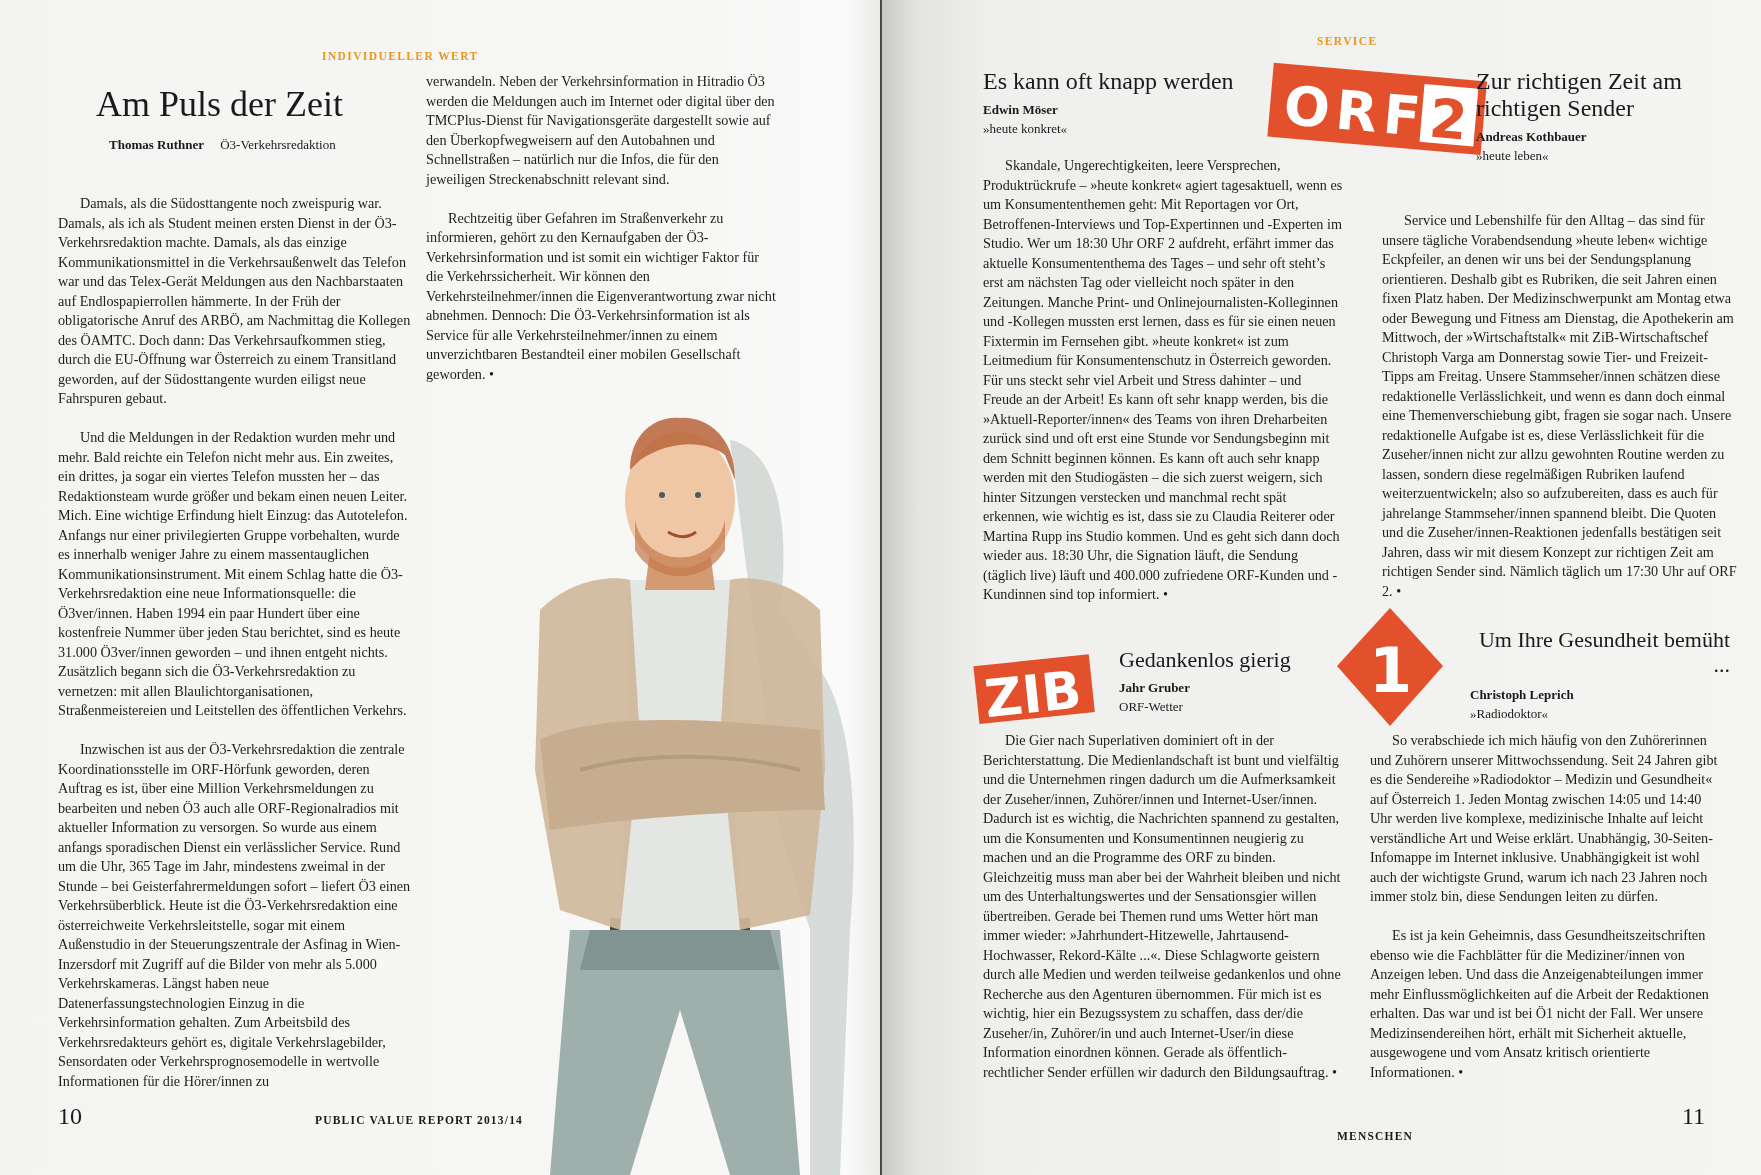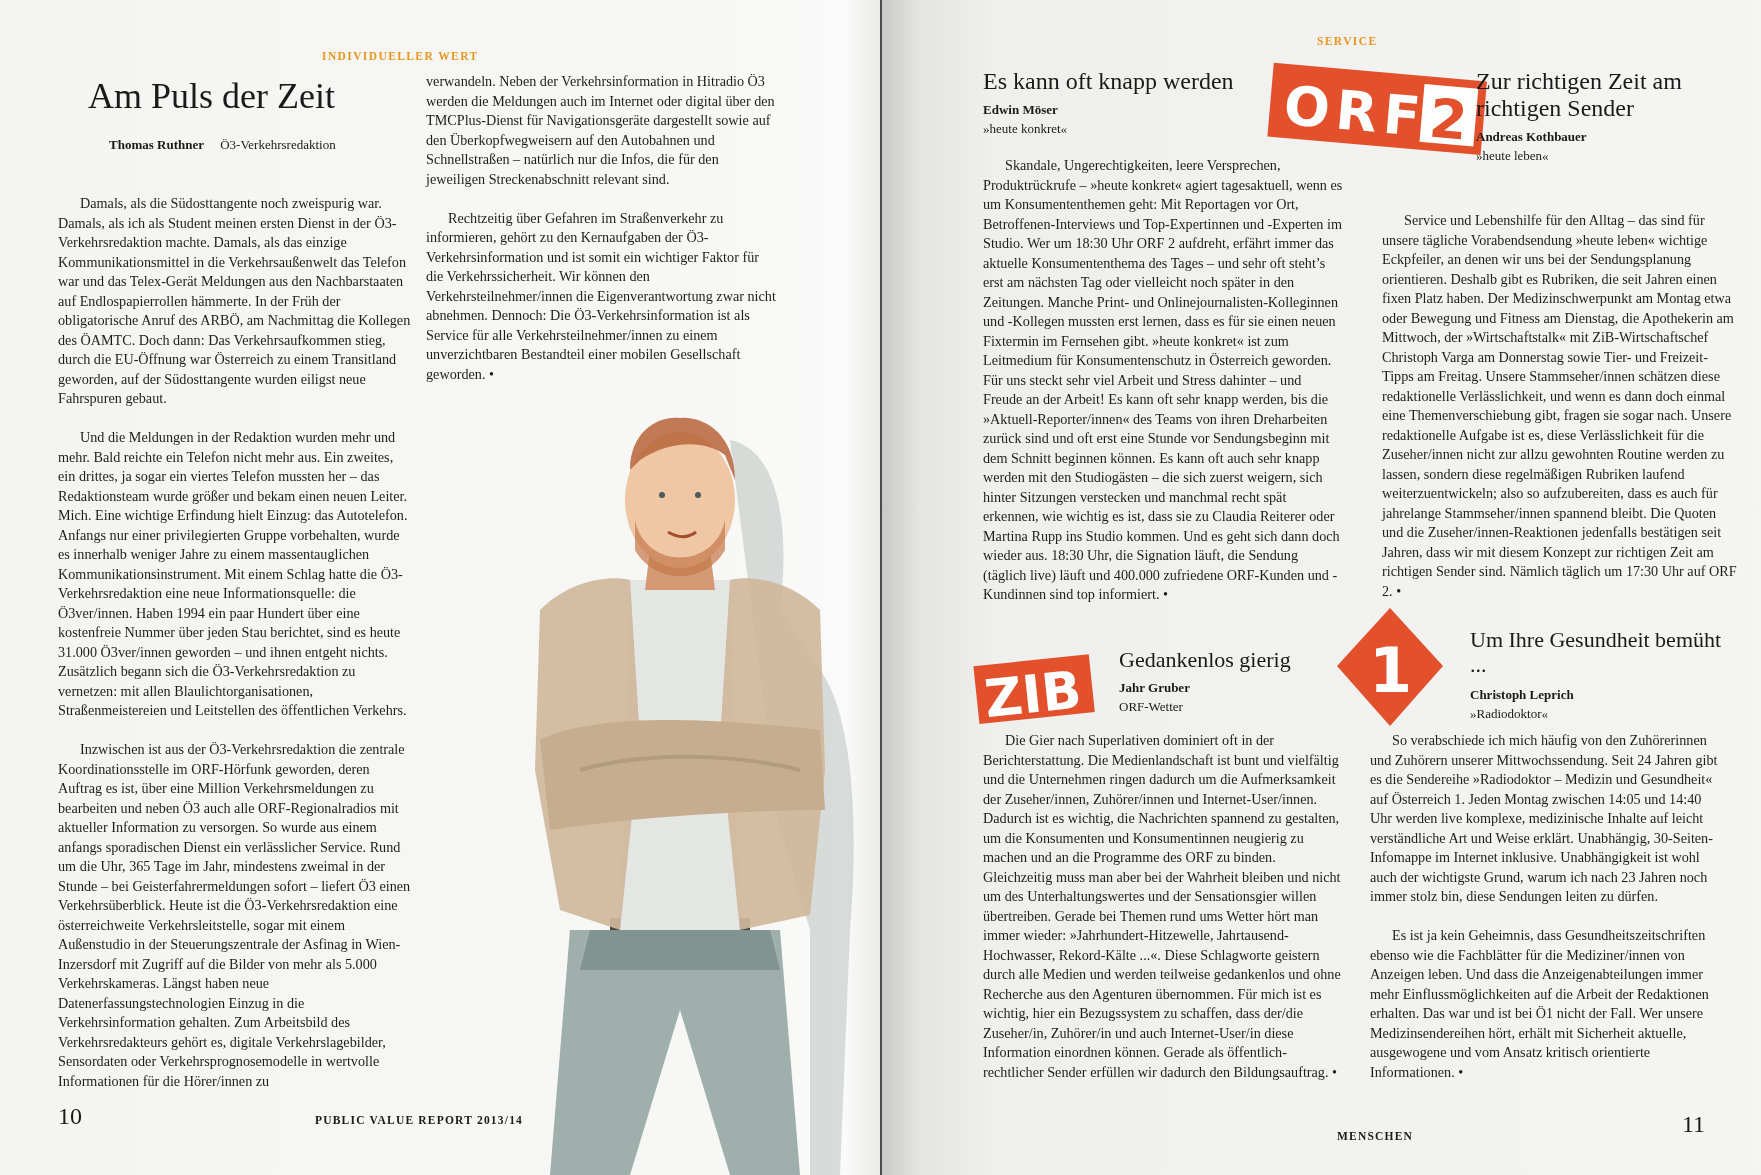--- a/index.html
+++ b/index.html
@@ -38,21 +38,21 @@
 
   .logo { position: absolute; }
   .illustration { position: absolute; left: 480px; top: 410px; width: 400px; height: 765px; }
 </style>
 </head>
 <body>
 
 <div class="page page-left">
   <div class="section-label" style="left:309px; top:50px;margin-left:13px;">INDIVIDUELLER WERT</div>
 
-  <h1 class="headline" style="left:88px; top:76px; font-size:36px; margin:0;">Am Puls der Zeit</h1>
+  <h1 class="headline" style="left:88px; top:76px; font-size:36px; margin:8px;">Am Puls der Zeit</h1>
   <div style="position:absolute; left:109px; top:134px;">
     <span class="byline-name">Thomas Ruthner</span>
     <span style="display:inline-block;width:6px"></span>
     <span class="byline-role">Ö3-Verkehrsredaktion</span>
   </div>
 
   <div class="col" style="left:58px; top:194px; width:354px;">
     <p>Damals, als die Südosttangente noch zweispurig war. Damals, als ich als Student meinen ersten Dienst in der Ö3-Verkehrsredaktion machte. Damals, als das einzige Kommunikationsmittel in die Verkehrsaußenwelt das Telefon war und das Telex-Gerät Meldungen aus den Nachbarstaaten auf Endlospapierrollen hämmerte. In der Früh der obligatorische Anruf des ARBÖ, am Nachmittag die Kollegen des ÖAMTC. Doch dann: Das Verkehrsaufkommen stieg, durch die EU-Öffnung war Österreich zu einem Transitland geworden, auf der Südosttangente wurden eiligst neue Fahrspuren gebaut.</p>
     <p>Und die Meldungen in der Redaktion wurden mehr und mehr. Bald reichte ein Telefon nicht mehr aus. Ein zweites, ein drittes, ja sogar ein viertes Telefon mussten her – das Redaktionsteam wurde größer und bekam einen neuen Leiter. Mich. Eine wichtige Erfindung hielt Einzug: das Autotelefon. Anfangs nur einer privilegierten Gruppe vorbehalten, wurde es innerhalb weniger Jahre zu einem massentauglichen Kommunikationsinstrument. Mit einem Schlag hatte die Ö3-Verkehrsredaktion eine neue Informationsquelle: die Ö3ver/innen. Haben 1994 ein paar Hundert über eine kostenfreie Nummer über jeden Stau berichtet, sind es heute 31.000 Ö3ver/innen geworden – und ihnen entgeht nichts. Zusätzlich begann sich die Ö3-Verkehrsredaktion zu vernetzen: mit allen Blaulichtorganisationen, Straßenmeistereien und Leitstellen des öffentlichen Verkehrs.</p>
     <p>Inzwischen ist aus der Ö3-Verkehrsredaktion die zentrale Koordinationsstelle im ORF-Hörfunk geworden, deren Auftrag es ist, über eine Million Verkehrsmeldungen zu bearbeiten und neben Ö3 auch alle ORF-Regionalradios mit aktueller Information zu versorgen. So wurde aus einem anfangs sporadischen Dienst ein verlässlicher Service. Rund um die Uhr, 365 Tage im Jahr, mindestens zweimal in der Stunde – bei Geisterfahrermeldungen sofort – liefert Ö3 einen Verkehrsüberblick. Heute ist die Ö3-Verkehrsredaktion eine österreichweite Verkehrsleitstelle, sogar mit einem Außenstudio in der Steuerungszentrale der Asfinag in Wien-Inzersdorf mit Zugriff auf die Bilder von mehr als 5.000 Verkehrskameras. Längst haben neue Datenerfassungstechnologien Einzug in die Verkehrsinformation gehalten. Zum Arbeitsbild des Verkehrsredakteurs gehört es, digitale Verkehrslagebilder, Sensordaten oder Verkehrsprognosemodelle in wertvolle Informationen für die Hörer/innen zu</p>
@@ -147,26 +147,26 @@
       <p>Die Gier nach Superlativen dominiert oft in der Berichterstattung. Die Medienlandschaft ist bunt und vielfältig und die Unternehmen ringen dadurch um die Aufmerksamkeit der Zuseher/innen, Zuhörer/innen und Internet-User/innen. Dadurch ist es wichtig, die Nachrichten spannend zu gestalten, um die Konsumenten und Konsumentinnen neugierig zu machen und an die Programme des ORF zu binden. Gleichzeitig muss man aber bei der Wahrheit bleiben und nicht um des Unterhaltungswertes und der Sensationsgier willen übertreiben. Gerade bei Themen rund ums Wetter hört man immer wieder: »Jahrhundert-Hitzewelle, Jahrtausend-Hochwasser, Rekord-Kälte ...«. Diese Schlagworte geistern durch alle Medien und werden teilweise gedankenlos und ohne Recherche aus den Agenturen übernommen. Für mich ist es wichtig, hier ein Bezugssystem zu schaffen, dass der/die Zuseher/in, Zuhörer/in und auch Internet-User/in diese Information einordnen können. Gerade als öffentlich-rechtlicher Sender erfüllen wir dadurch den Bildungsauftrag.  •</p>
     </div>
   </div>
 
   <svg class="logo" style="left:453px; top:606px;" width="110" height="122" viewBox="0 0 110 122">
     <polygon points="55,2 108,60 55,120 2,60" fill="#e2502c"></polygon>
     <text x="34" y="86" font-family="DejaVu Sans, sans-serif" font-weight="bold" font-size="62" fill="#ffffff">1</text>
   </svg>
 
   <div>
-    <h2 class="headline" style="left:588px; top:628px; width:260px; font-size:22px; margin:0;">Um Ihre Gesundheit bemüht ...</h2>
+    <h2 class="headline" style="left:588px; top:628px; width:260px; font-size:22px; margin:0;text-align:right;">Um Ihre Gesundheit bemüht ...</h2>
     <div style="position:absolute; left:588px; top:685px; line-height:19px;">
       <div class="byline-name">Christoph Leprich</div>
       <div class="byline-role">»Radiodoktor«</div>
     </div>
     <div class="col" style="left:488px; top:731px; width:355px;">
       <p>So verabschiede ich mich häufig von den Zuhörerinnen und Zuhörern unserer Mittwochssendung. Seit 24 Jahren gibt es die Sendereihe »Radiodoktor – Medizin und Gesundheit« auf Österreich 1. Jeden Montag zwischen 14:05 und 14:40 Uhr werden live komplexe, medizinische Inhalte auf leicht verständliche Art und Weise erklärt. Unabhängig, 30-Seiten-Infomappe im Internet inklusive. Unabhängigkeit ist wohl auch der wichtigste Grund, warum ich nach 23 Jahren noch immer stolz bin, diese Sendungen leiten zu dürfen.</p>
       <p>Es ist ja kein Geheimnis, dass Gesundheitszeitschriften ebenso wie die Fachblätter für die Mediziner/innen von Anzeigen leben. Und dass die Anzeigenabteilungen immer mehr Einflussmöglichkeiten auf die Arbeit der Redaktionen erhalten. Das war und ist bei Ö1 nicht der Fall. Wer unsere Medizinsendereihen hört, erhält mit Sicherheit aktuelle, ausgewogene und vom Ansatz kritisch orientierte Informationen.  •</p>
     </div>
   </div>
 
   <div class="footer-label" style="left:455px; top:1130px;">MENSCHEN</div>
-  <div class="folio" style="left:800px; top:1103px;margin-top:8px;">11</div>
+  <div class="folio" style="left:800px; top:1103px;">11</div>
 </div>
 
 </body></html>

